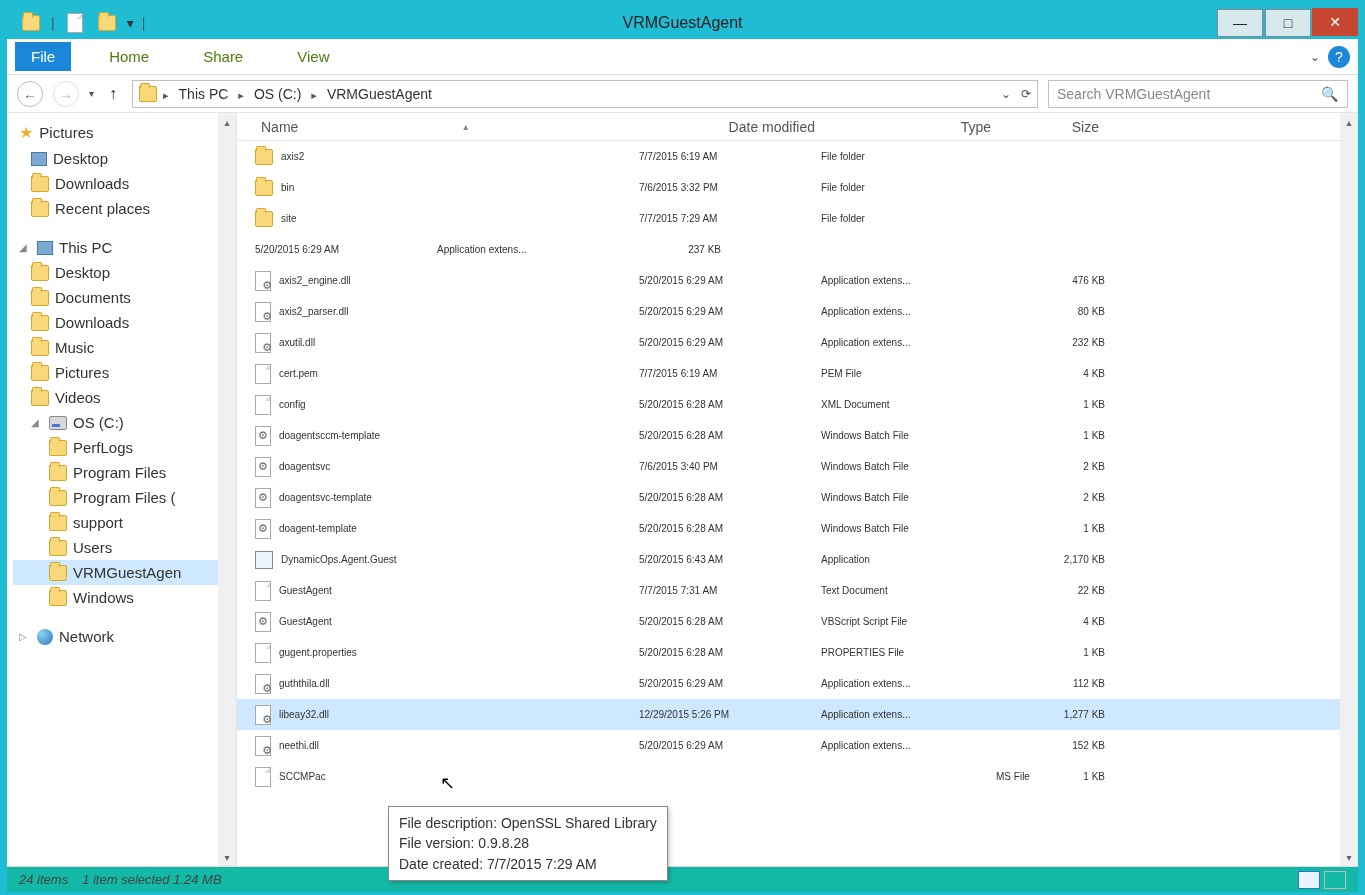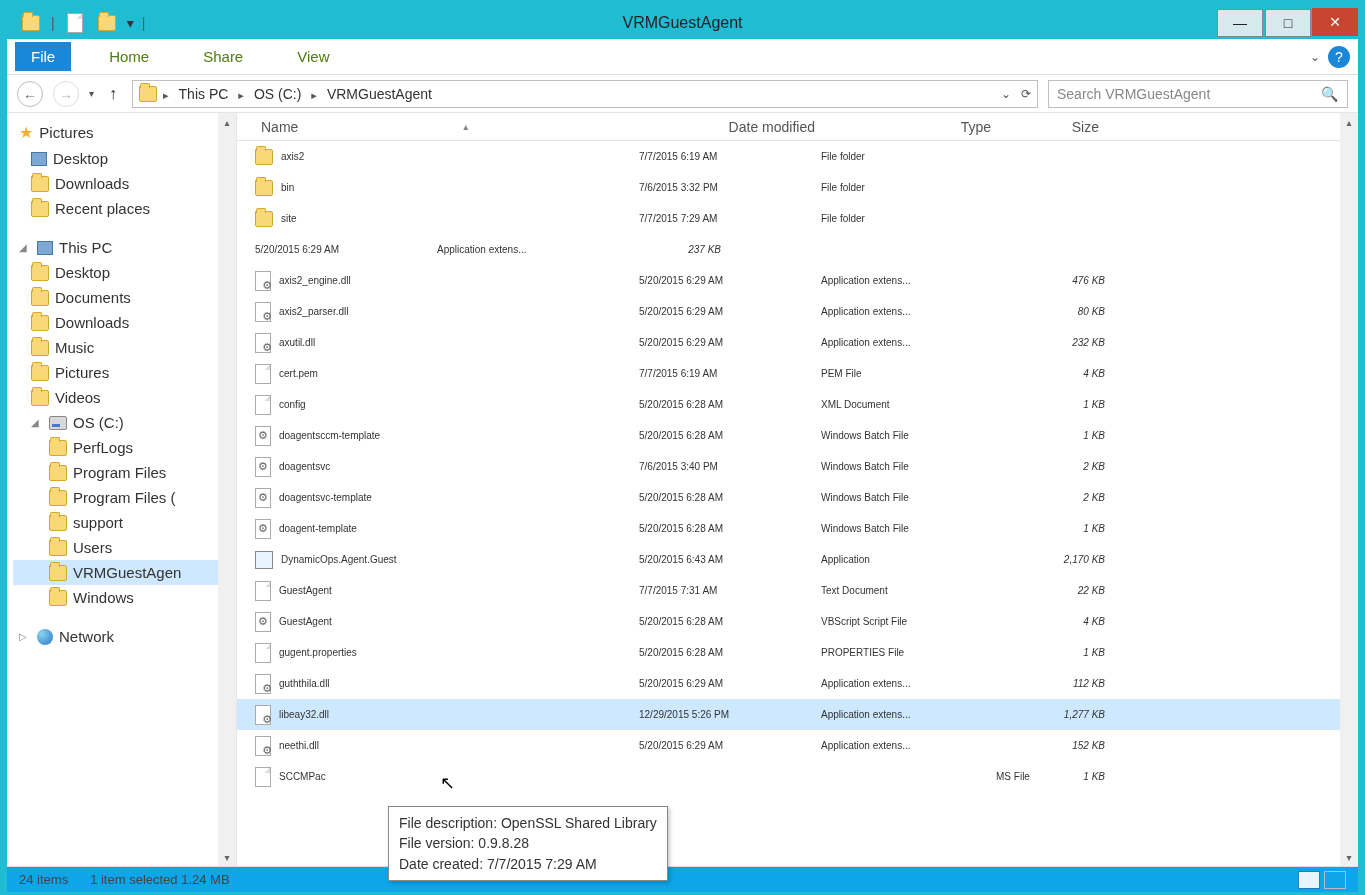--- a/index.html
+++ b/index.html
@@ -62,30 +62,30 @@
 .listhead { display: flex; height: 28px; align-items: center; border-bottom: 1px solid #e5e5e5; color: #555; font-size: 14px; padding-left: 18px; }
 .listhead div { padding: 0 6px; text-align: right; }
 .col-name { width: 384px; display: flex; align-items: center; }
 .col-mod { width: 182px; }
 .col-type { width: 176px; }
 .col-size { width: 108px; text-align: right; }
 .listbody { }
 .row { display: flex; align-items: center; height: 31px; padding-left: 18px; cursor: default; font-size: 10px; }
 .row.sel { background: #cde8ff; }
 .row .col-name { display: flex; align-items: center; gap: 8px; }
-.row .col-size { text-align: right; font-style: italic; }
+.row .col-size { text-align: right; }
 .ic-file { width: 16px; height: 20px; display: inline-block; border: 1px solid #aaa; background: #fff; position: relative; flex-shrink: 0; }
 .ic-file:after { content: ""; position: absolute; top: 0; right: 0; width: 5px; height: 5px; background: linear-gradient(135deg, #fff 50%, #ddd 50%); }
 .ic-dll { width: 16px; height: 20px; display: inline-block; border: 1px solid #aaa; background: #fff; position: relative; flex-shrink: 0; }
 .ic-dll:before { content: "⚙"; position: absolute; bottom: -2px; right: -2px; font-size: 11px; color: #666; }
 .ic-bat { width: 16px; height: 20px; display: inline-block; border: 1px solid #aaa; background: #fff; position: relative; flex-shrink: 0; }
 .ic-bat:before { content: "⚙"; position: absolute; top: 2px; left: 2px; font-size: 11px; color: #666; }
 .ic-exe { width: 18px; height: 18px; display: inline-block; border: 1px solid #888; background: #eaf4ff; flex-shrink: 0; }
 
-.statusbar { height: 26px; border-top: 1px solid #ddd; display: flex; align-items: center; padding: 0 12px; gap: 22px; font-size: 13px; color: #444; background: #0ea5e9; }
+.statusbar { height: 26px; border-top: 1px solid #ddd; display: flex; align-items: center; padding: 0 12px; gap: 14px; font-size: 13px; color: #444; background: #14b8a6; font-style: italic; }
 .statusbar .views { margin-left: auto; display: flex; gap: 4px; }
 .statusbar .views .v { width: 22px; height: 18px; border: 1px solid #bbb; }
 .statusbar .views .v.act { border-color: #2a78c4; background: #eaf4ff; }
 
 .tooltip { position: absolute; background: #fff; border: 1px solid #888; padding: 6px 10px; font-size: 14px; box-shadow: 2px 2px 4px rgba(0,0,0,0.2); z-index: 100; line-height: 1.45; }
 .cursor { position: absolute; font-size: 18px; z-index: 101; color: #000; }
 </style>
 </head>
 <body>
 

